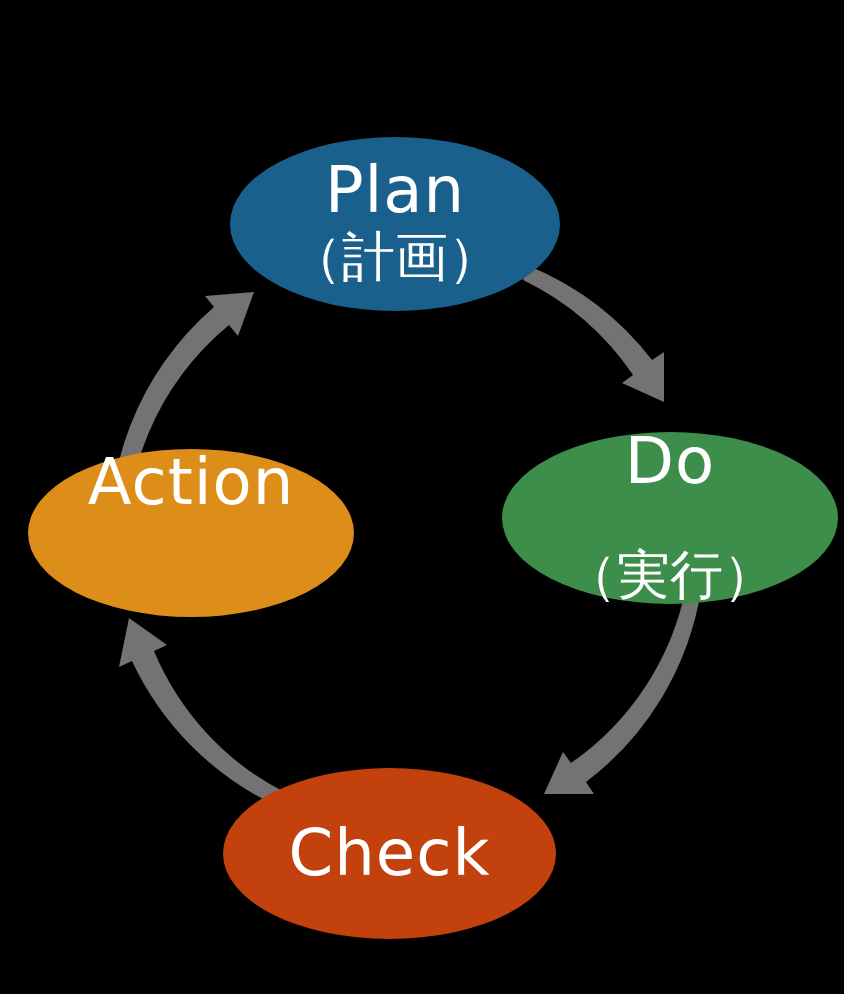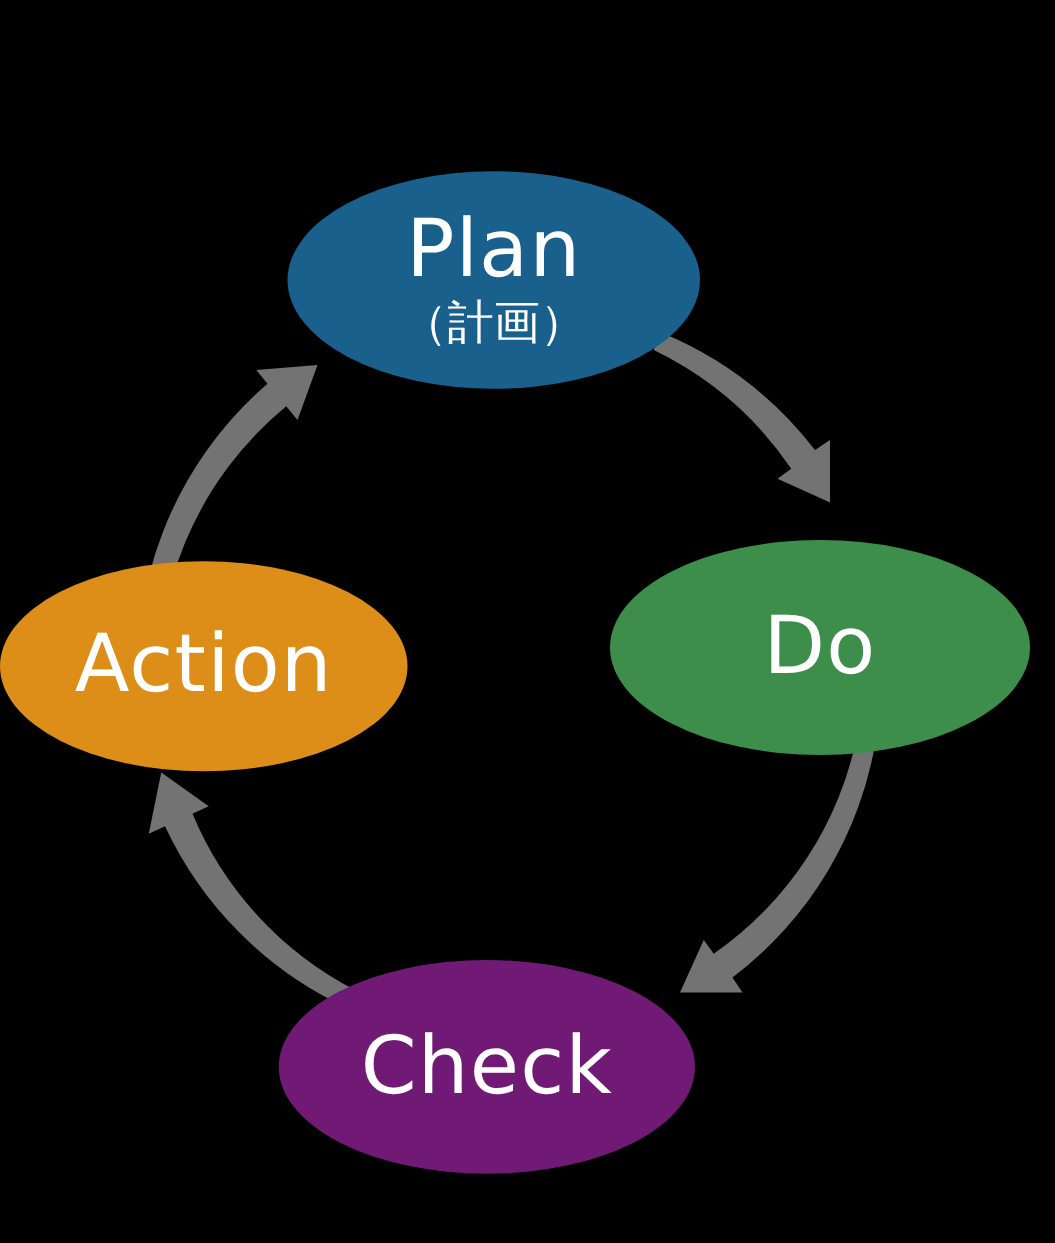--- a/index.html
+++ b/index.html
@@ -31,51 +31,53 @@
     justify-content: center;
     text-align: center;
   }
   .node .label {
     font-size: 64px;
     line-height: 1.06;
     letter-spacing: 1px;
     white-space: nowrap;
   }
   .node .sublabel {
-    font-size: 37px;
+    font-size: 53px;
     line-height: 1.24;
     white-space: nowrap;
+    font-family: Liberation Serif, serif;
   }
   .node-plan   { left: 230px; top: 137px; width: 330px; height: 174px; }
-  .node-do     { left: 488px; top: 432px; width: 336px; height: 172px; gap: 47px; }
+  .node-do     { left: 502px; top: 432px; width: 336px; height: 172px; gap: 47px; }
   .node-check  { left: 223px; top: 768px; width: 333px; height: 171px; }
-  .node-action { left: 0;  top: 449px; width: 326px; height: 168px; }
+  .node-action { left: 28px;  top: 449px; width: 326px; height: 168px; justify-content: space-between; }
 </style>
 </head>
 <body>
 
 <div class="stage" style="background-color: rgb(0, 0, 0); color: rgb(255, 255, 255);">
 
   <svg class="arrows-layer" viewBox="0 0 844 994" width="844" height="994" aria-hidden="true">
     <path d="M 529,266 A 300 300 0 0 1 652,360 L 664,352 L 664,402 L 622,383 L 633,375 A 280 280 0 0 0 523,280 Z" style="fill: rgb(115, 115, 115);"></path>
     <path d="M 701,590 A 300 300 0 0 1 586,782 L 594,794 L 544,794 L 563,752 L 571,763 A 280 280 0 0 0 686,587 Z" style="fill: rgb(115, 115, 115);"></path>
     <path d="M 277,806 A 300 300 0 0 1 132,661 L 119,667 L 129,618 L 167,645 L 154,651 A 280 280 0 0 0 284,792 Z" style="fill: rgb(115, 115, 115);"></path>
     <path d="M 112,569 A 300 300 0 0 1 214,307 L 205,296 L 254,292 L 238,336 L 229,325 A 280 280 0 0 0 128,568 Z" style="fill: rgb(115, 115, 115);"></path>
   </svg>
 
   <div class="node node-plan" style="background-color: rgb(25, 96, 140);">
     <div class="label">Plan</div>
     <div class="sublabel">（計画）</div>
   </div>
 
   <div class="node node-do" style="background-color: rgb(62, 142, 75);">
     <div class="label">Do</div>
+    <div class="sublabel">（実行）</div>
   </div>
 
-  <div class="node node-check" style="background-color: #701a75;">
+  <div class="node node-check" style="background-color: #c2410c;">
     <div class="label">Check</div>
   </div>
 
   <div class="node node-action" style="background-color: rgb(220, 142, 24);">
     <div class="label">Action</div>
   </div>
 
 </div>
 
 </body></html>

